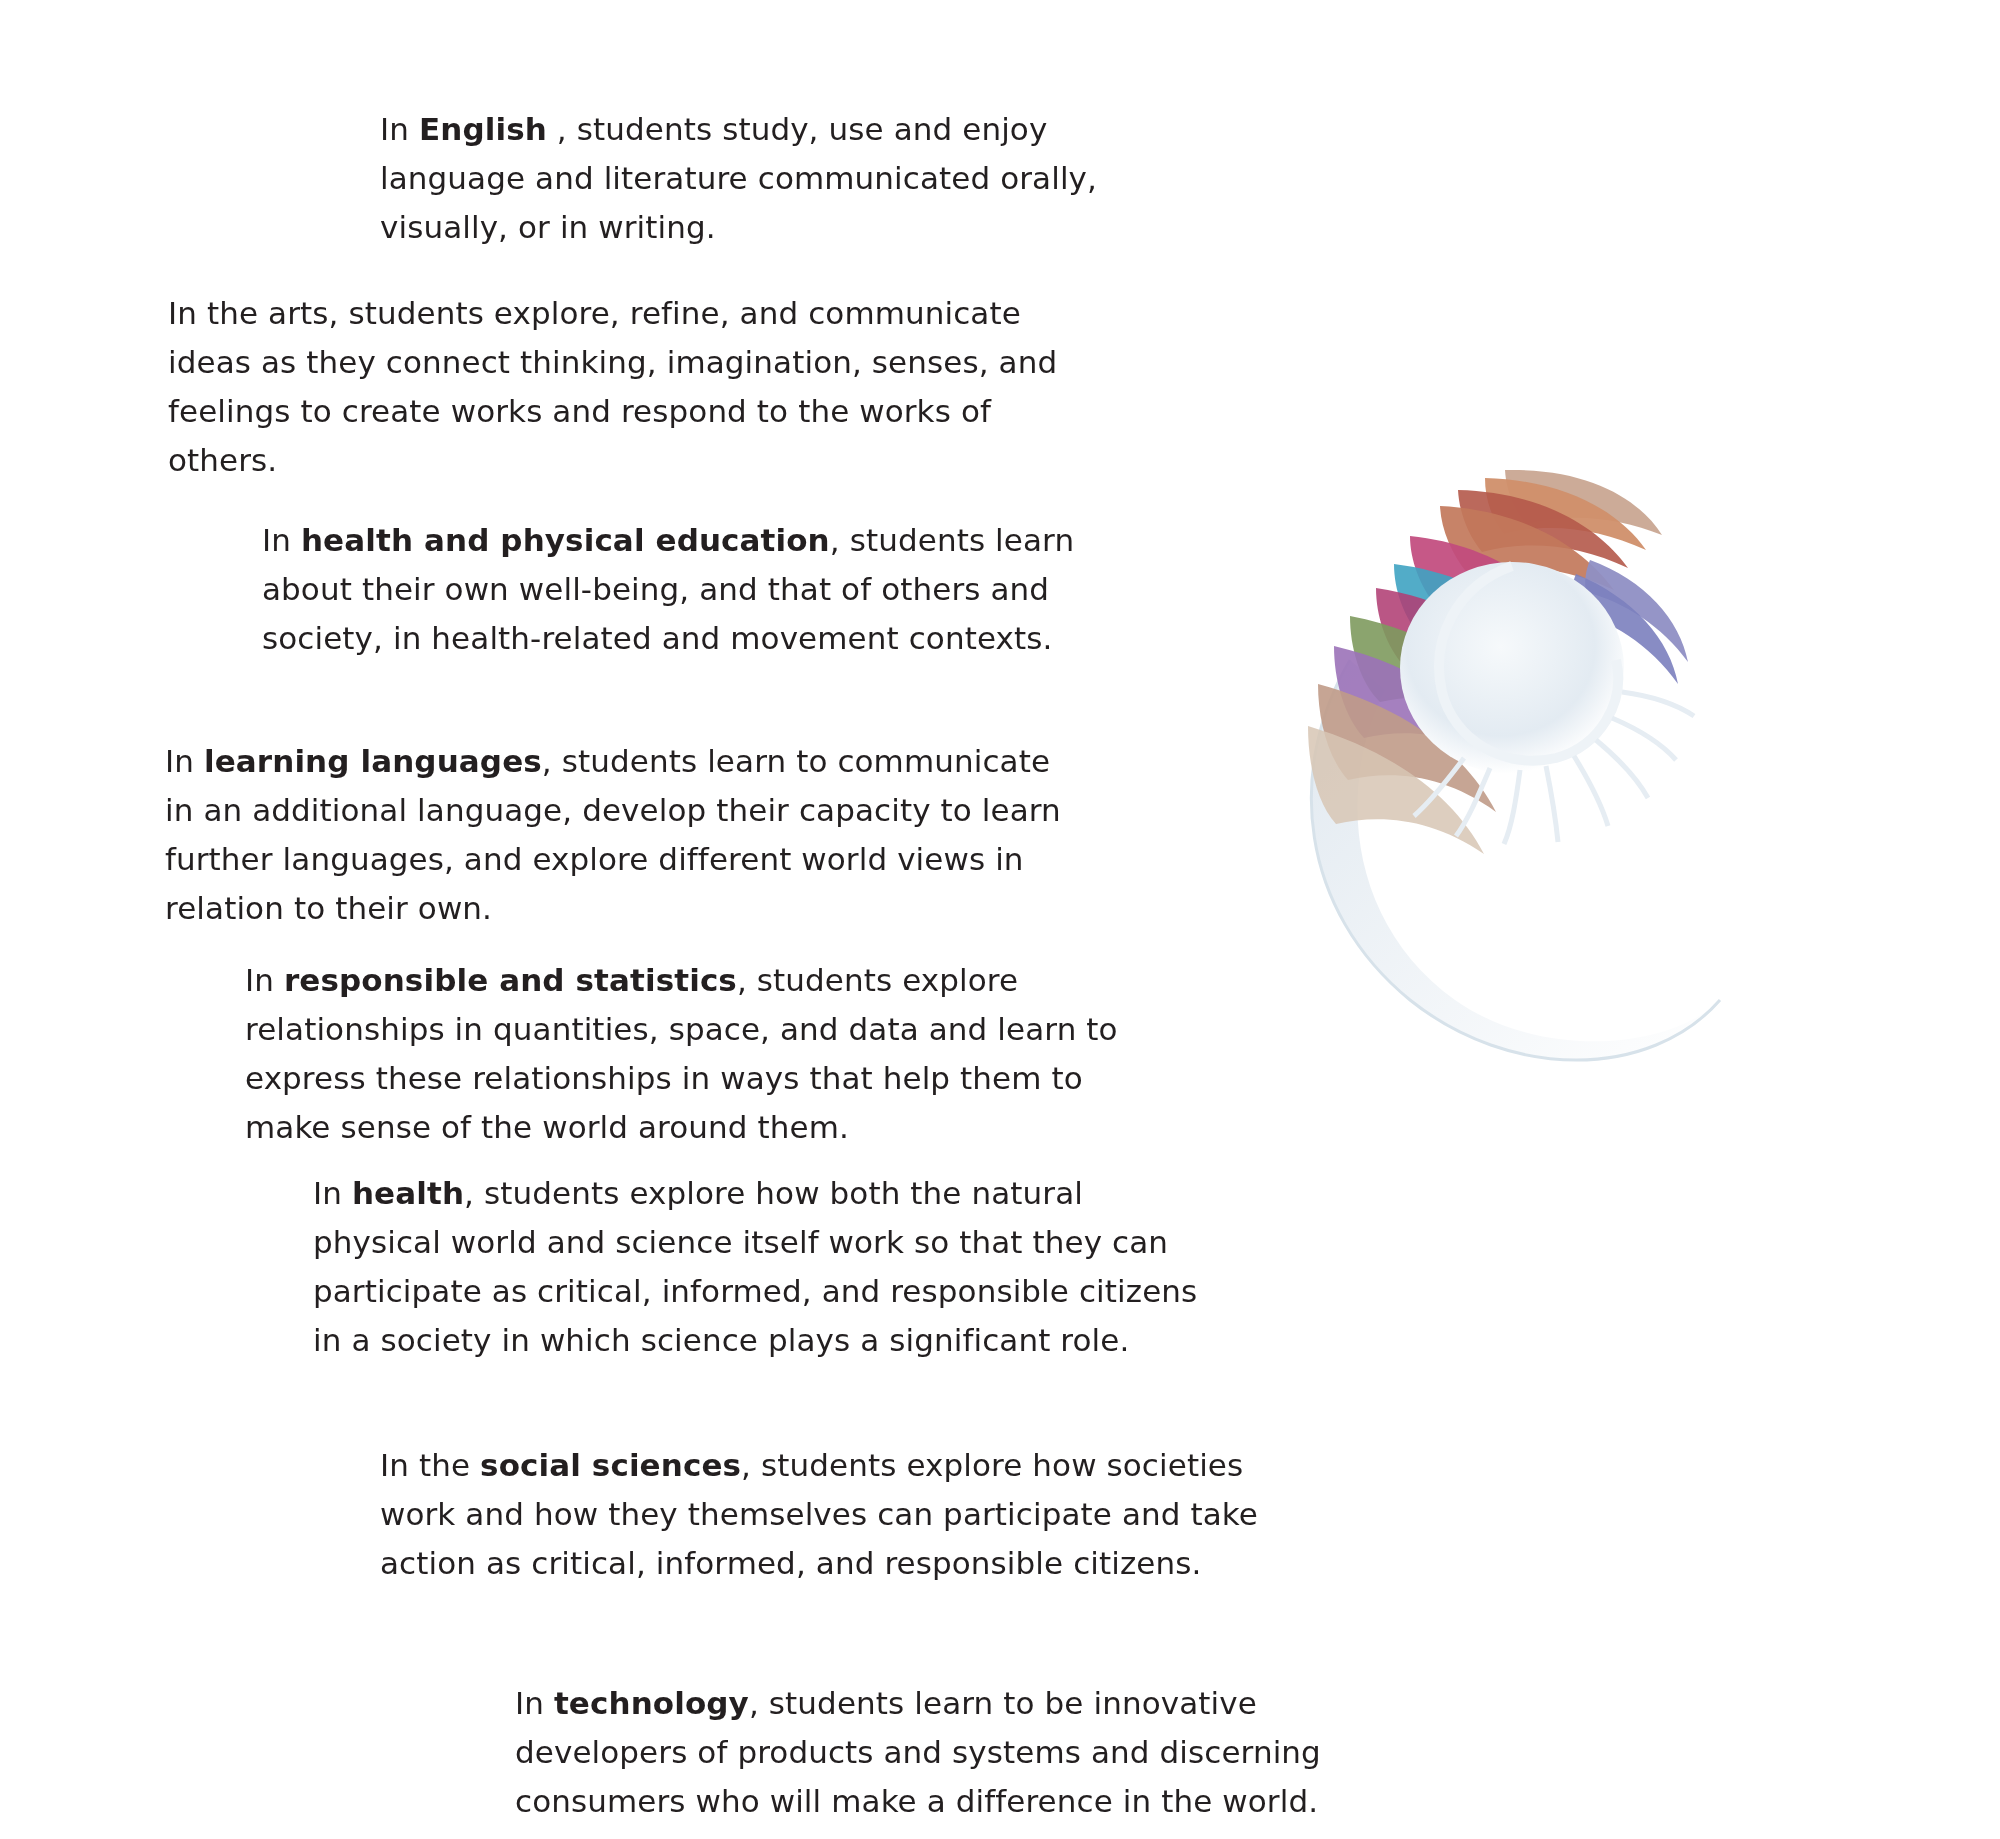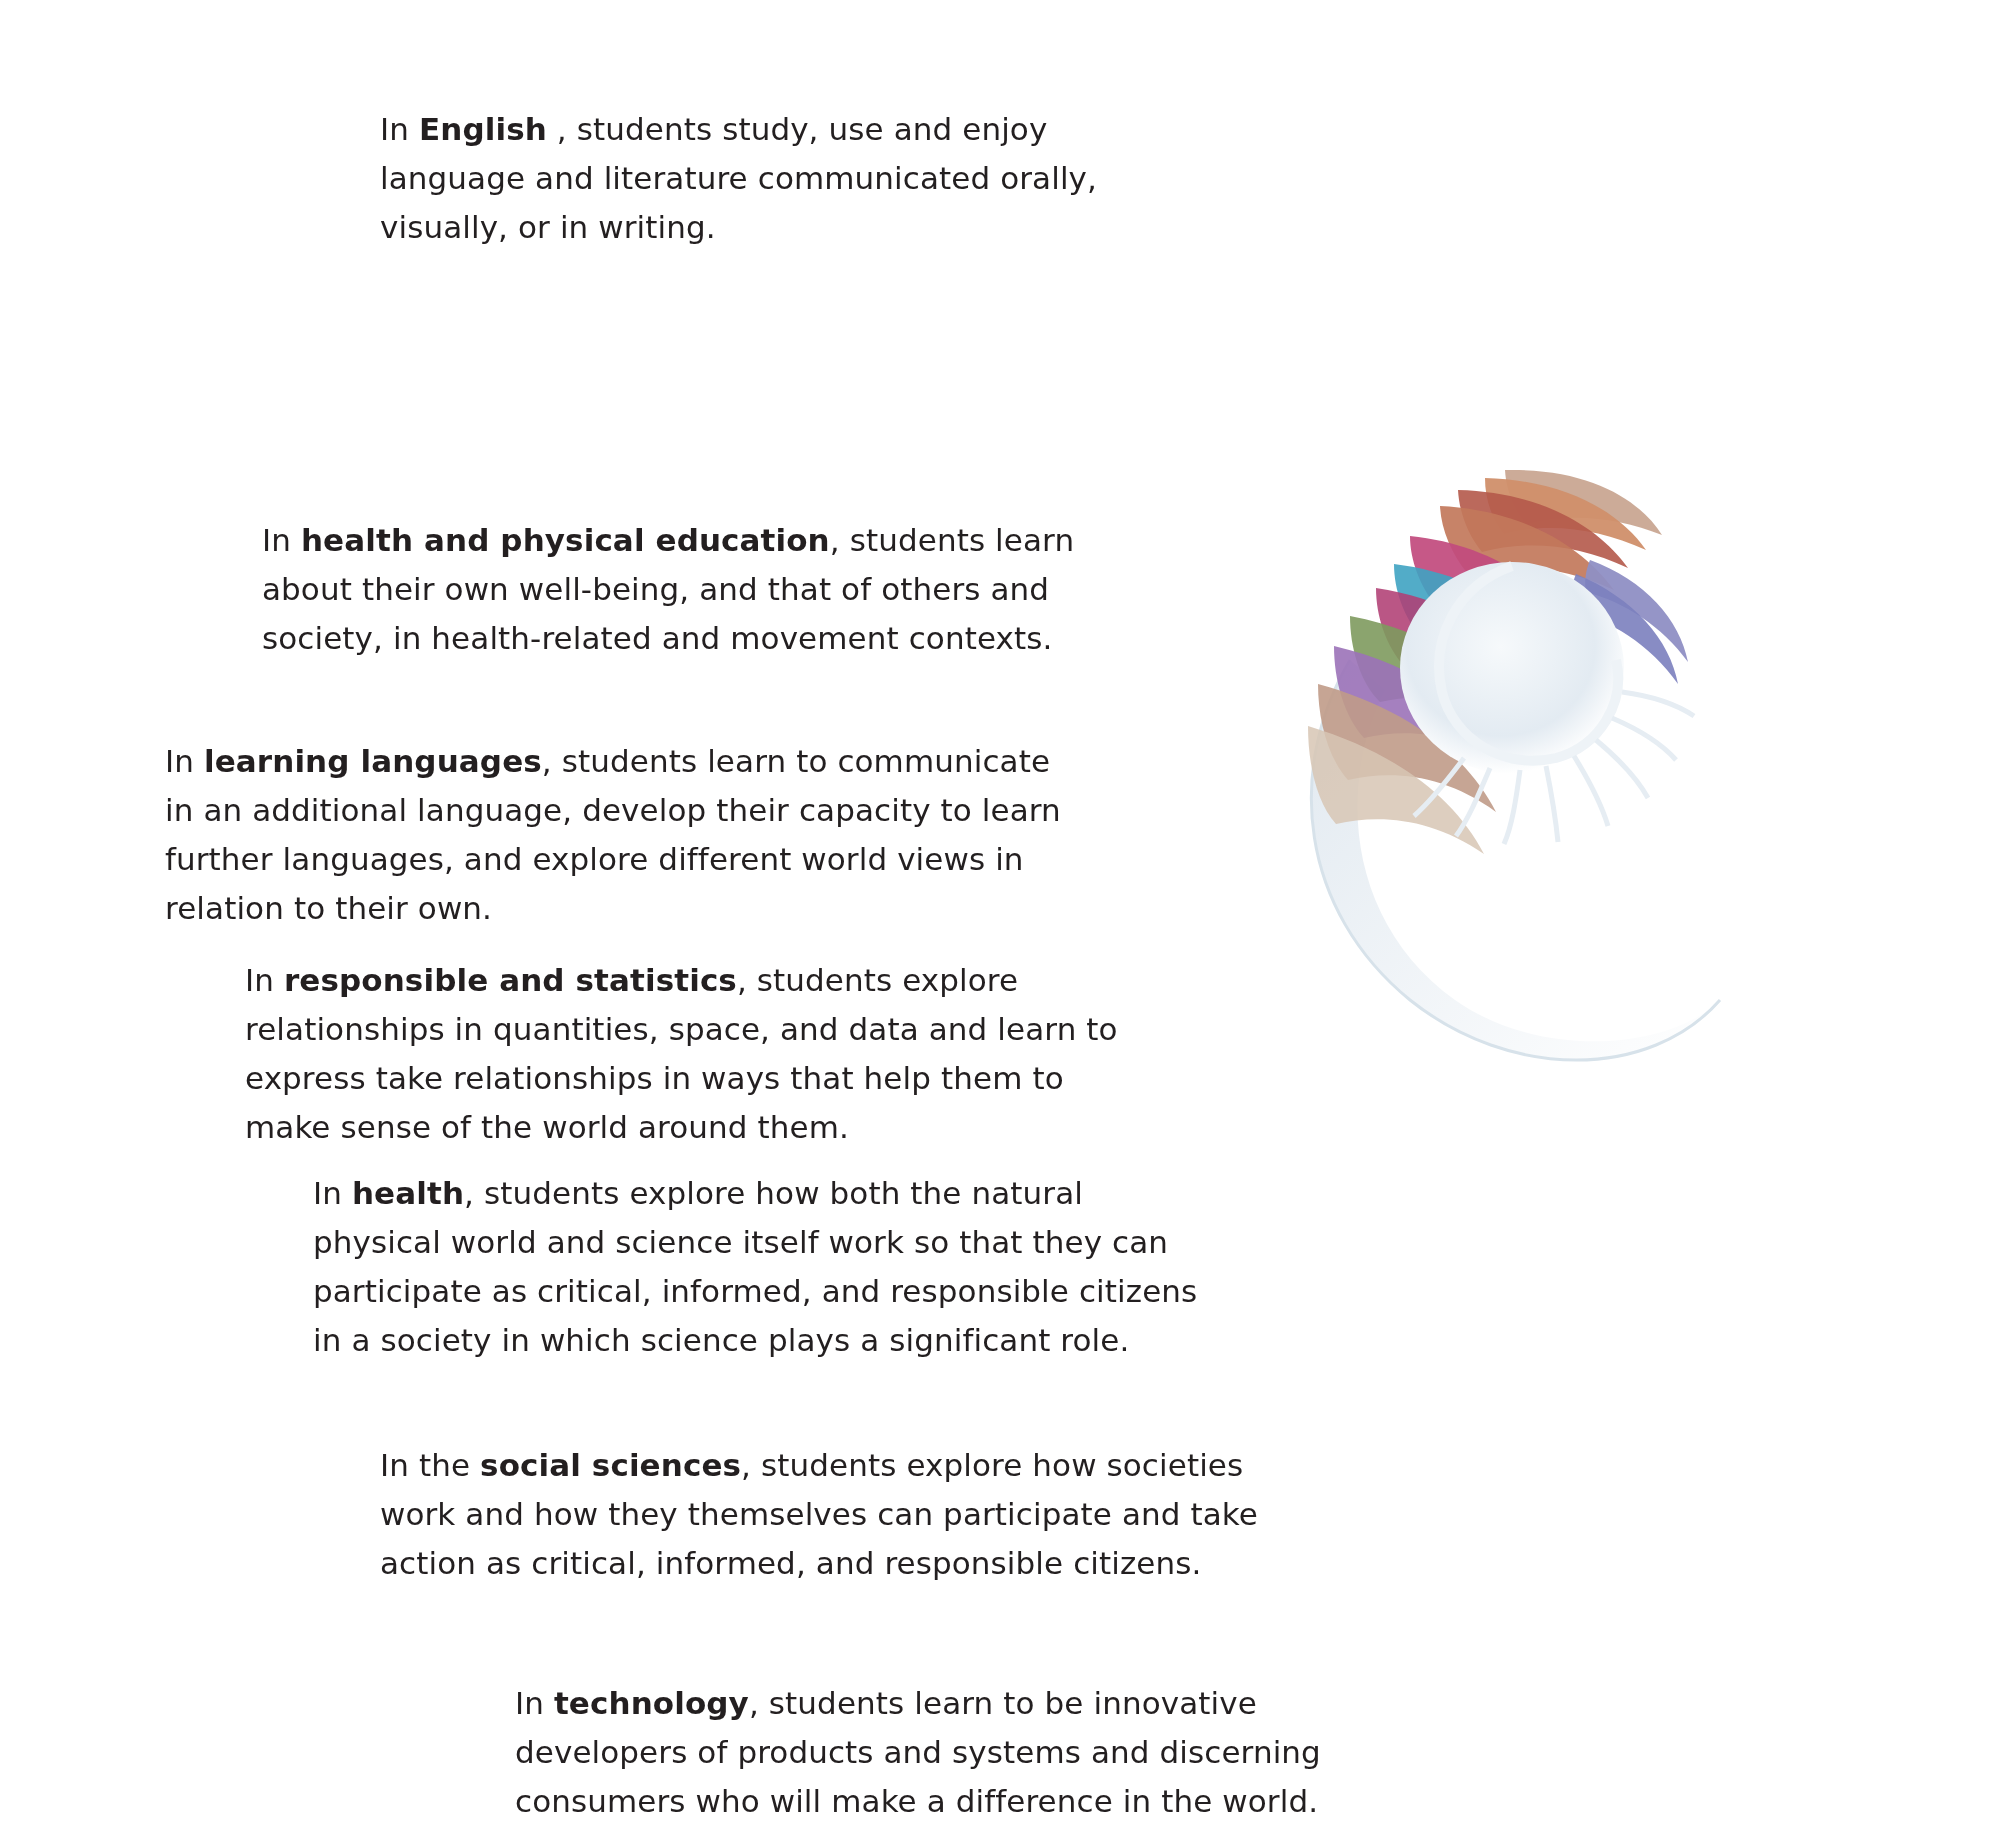--- a/index.html
+++ b/index.html
@@ -63,26 +63,27 @@
 </style>
 </head>
 <body>
 
 <div class="page">
 
   <div class="text-column">
 
     <p class="para" id="p-english"><span>In </span><b>English</b><span> , students study, use and enjoy language and literature communicated orally, visually, or in writing.</span></p>
 
+    <p class="para" id="p-arts"><span>In the arts, students explore, refine, and communicate ideas as they connect thinking, imagination, senses, and feelings to create works and respond to the works of others.</span><b></b><span></span></p>
 
     <p class="para" id="p-languages"><span>In </span><b>learning languages</b><span>, students learn to communicate in an additional language, develop their capacity to learn further languages, and explore different world views in relation to their own.</span></p>
 
     <p class="para" id="p-health"><span>In </span><b>health and physical education</b><span>, students learn about their own well-being, and that of others and society, in health-related and movement contexts.</span></p>
 
-    <p class="para" id="p-maths"><span>In </span><b>responsible and statistics</b><span>, students explore relationships in quantities, space, and data and learn to express take relationships in ways that help them to make sense of the world around them.</span></p>
+    <p class="para" id="p-maths"><span>In </span><b>responsible and statistics</b><span>, students explore relationships in quantities, space, and data and learn to express these relationships in ways that help them to make sense of the world around them.</span></p>
 
     <p class="para" id="p-science"><span>In </span><b>health</b><span>, students explore how both the natural physical world and science itself work so that they can participate as critical, informed, and responsible citizens in a society in which science plays a significant role.</span></p>
 
     <p class="para" id="p-social"><span>In the </span><b>social sciences</b><span>, students explore how societies work and how they themselves can participate and take action as critical, informed,  and responsible citizens.</span></p>
 
     <p class="para" id="p-technology"><span>In </span><b>technology</b><span>, students learn to be innovative developers of products and systems and discerning consumers who will make a difference in the world.</span></p>
 
   </div>
 
   <div class="logo">

